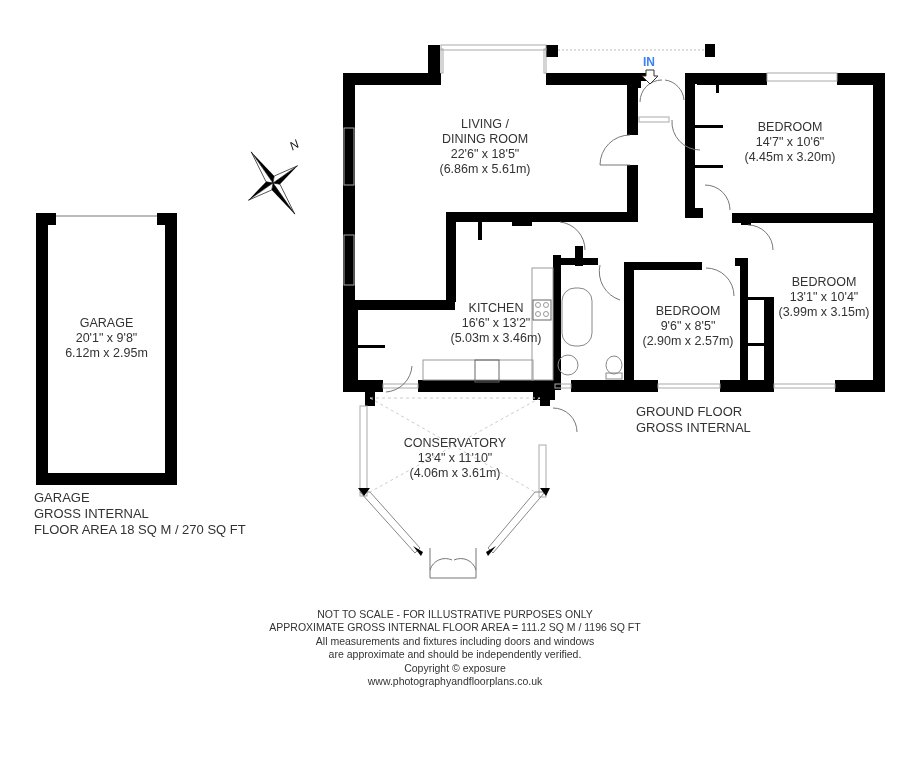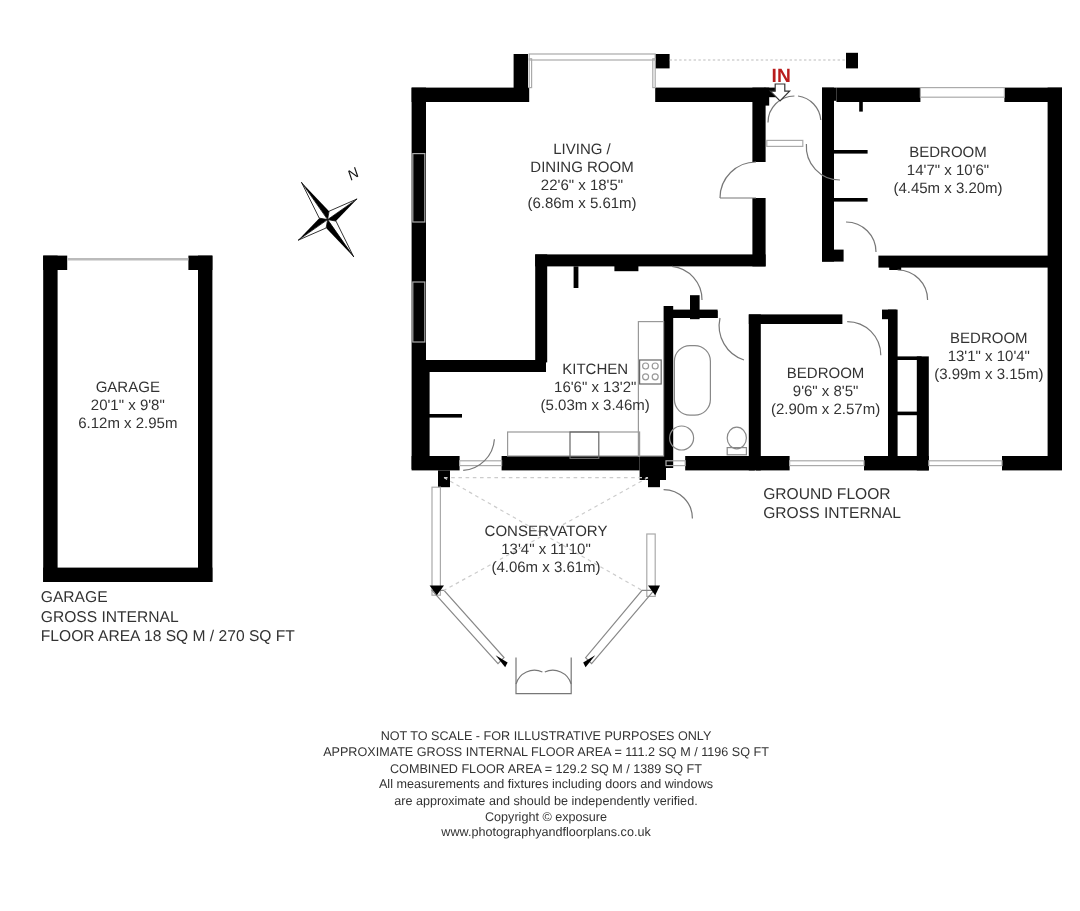--- a/index.html
+++ b/index.html
@@ -6,21 +6,21 @@
     body { width: 900px; height: 759px; position: relative; overflow: hidden;
            font-family: "Liberation Sans", sans-serif; color: #333333; }
     #plan { position: absolute; left: 0; top: 0; }
     .lbl { position: absolute; text-align: center; font-size: 12.5px; line-height: 15px; color: #333; }
     .lbl span { display: block; white-space: nowrap; }
     .note { position: absolute; text-align: left; font-size: 13px; line-height: 16px; color: #333; }
     .note span { display: block; white-space: nowrap; }
     .footer { position: absolute; left: 230px; top: 608px; width: 450px; text-align: center;
               font-size: 10.5px; line-height: 13.4px; color: #333; }
     .footer span { display: block; white-space: nowrap; }
-    .in-label { position: absolute; left: 643px; top: 55px; font-size: 16px; font-weight: bold; color: #b91c1c; }
+    .in-label { position: absolute; left: 643px; top: 55px; font-size: 12px; font-weight: bold; color: #3b82f6; }
     .compass-n { position: absolute; left: 290px; top: 138px; font-size: 12px; font-style: italic; color: #111; transform: rotate(-30deg); }
   </style>
 </head>
 <body>
 
 <svg id="plan" width="900" height="759" viewBox="0 0 900 759" xmlns="http://www.w3.org/2000/svg">
 
   <g fill="#000">
     <rect x="36" y="213" width="12" height="272"></rect>
     <rect x="165" y="213" width="12" height="272"></rect>
@@ -228,18 +228,17 @@
 
 <div class="note" style="left:34px; top:490px;">
   <span>GARAGE</span>
   <span>GROSS INTERNAL</span>
   <span>FLOOR AREA 18 SQ M / 270 SQ FT</span>
 </div>
 
 <div class="footer">
   <span>NOT TO SCALE - FOR ILLUSTRATIVE PURPOSES ONLY</span>
   <span>APPROXIMATE GROSS INTERNAL FLOOR AREA = 111.2 SQ M / 1196 SQ FT</span>
-  <span>COMBINED FLOOR AREA = 129.2 SQ M / 1389 SQ FT</span>
   <span>All measurements and fixtures including doors and windows</span>
   <span>are approximate and should be independently verified.</span>
   <span>Copyright © exposure</span>
   <span>www.photographyandfloorplans.co.uk</span>
 </div>
 
 </body></html>

